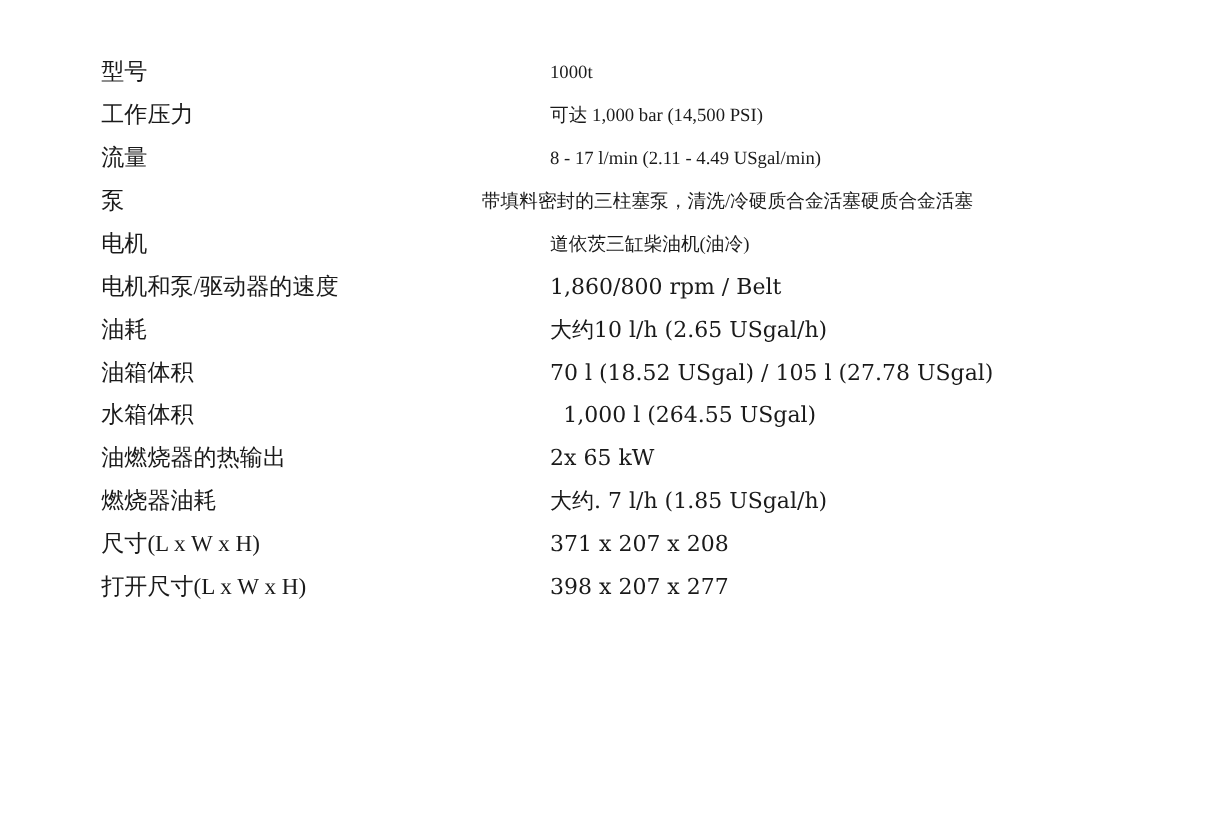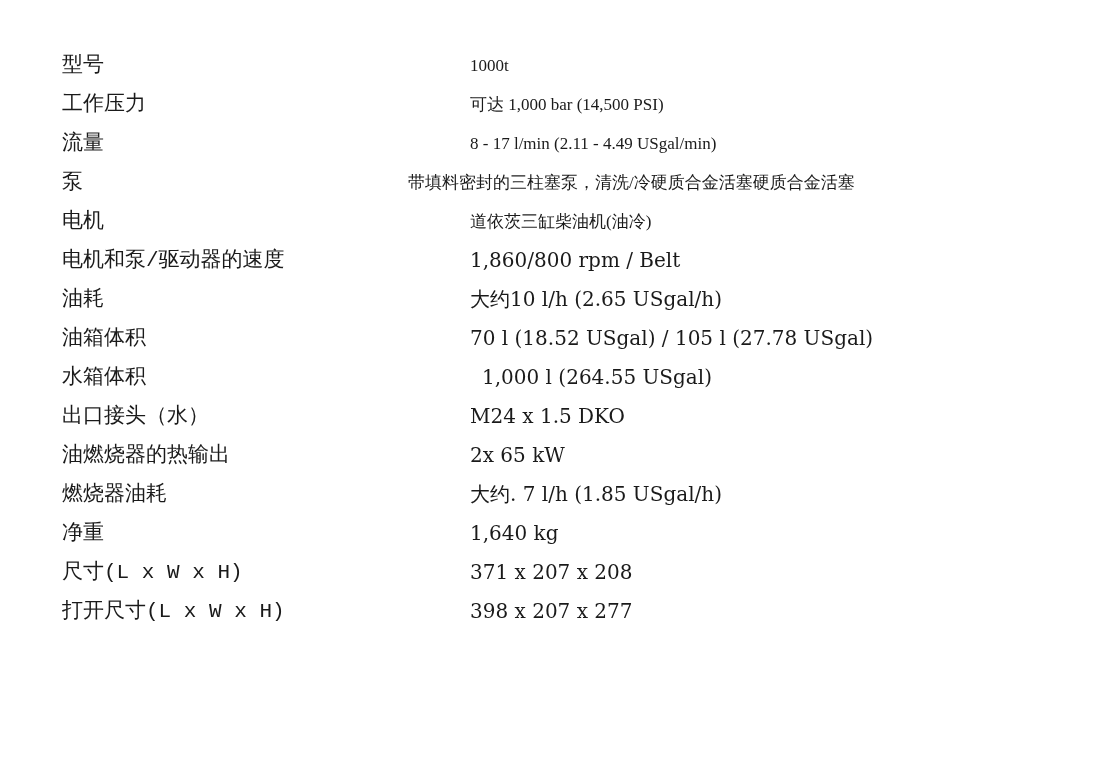--- a/index.html
+++ b/index.html
@@ -24,22 +24,22 @@
   }
   .spec-table td {
     vertical-align: top;
     padding: 0;
     line-height: 39px;
     height: 39px;
     white-space: nowrap;
   }
   td.label {
     width: 400px;
-    padding-left: 62px;
-    font-family: Liberation Mono, monospace;
+    padding-left: 92px;
+    font-family: Liberation Serif, serif;
     font-size: 21px;
     color: #1a1a1a;
   }
   td.value {
     padding-left: 8px;
     font-family: "DejaVu Serif", "Liberation Serif", serif;
     font-size: 20px;
     color: #1a1a1a;
   }
   
@@ -92,34 +92,26 @@
         </tr>
         <tr>
           <td class="label">油箱体积</td>
           <td class="value">70 l (18.52 USgal) / 105 l (27.78 USgal)</td>
         </tr>
         <tr class="indent">
           <td class="label">水箱体积</td>
           <td class="value">1,000 l (264.55 USgal)</td>
         </tr>
         <tr>
-          <td class="label">出口接头（水）</td>
-          <td class="value">M24 x 1.5 DKO</td>
-        </tr>
-        <tr>
           <td class="label">油燃烧器的热输出</td>
           <td class="value">2x 65 kW</td>
         </tr>
         <tr>
           <td class="label">燃烧器油耗</td>
           <td class="value">大约. 7 l/h (1.85 USgal/h)</td>
-        </tr>
-        <tr>
-          <td class="label">净重</td>
-          <td class="value">1,640 kg</td>
         </tr>
         <tr>
           <td class="label">尺寸(L x W x H)</td>
           <td class="value">371 x 207 x 208</td>
         </tr>
         <tr>
           <td class="label">打开尺寸(L x W x H)</td>
           <td class="value">398 x 207 x 277</td>
         </tr>
       </tbody>

